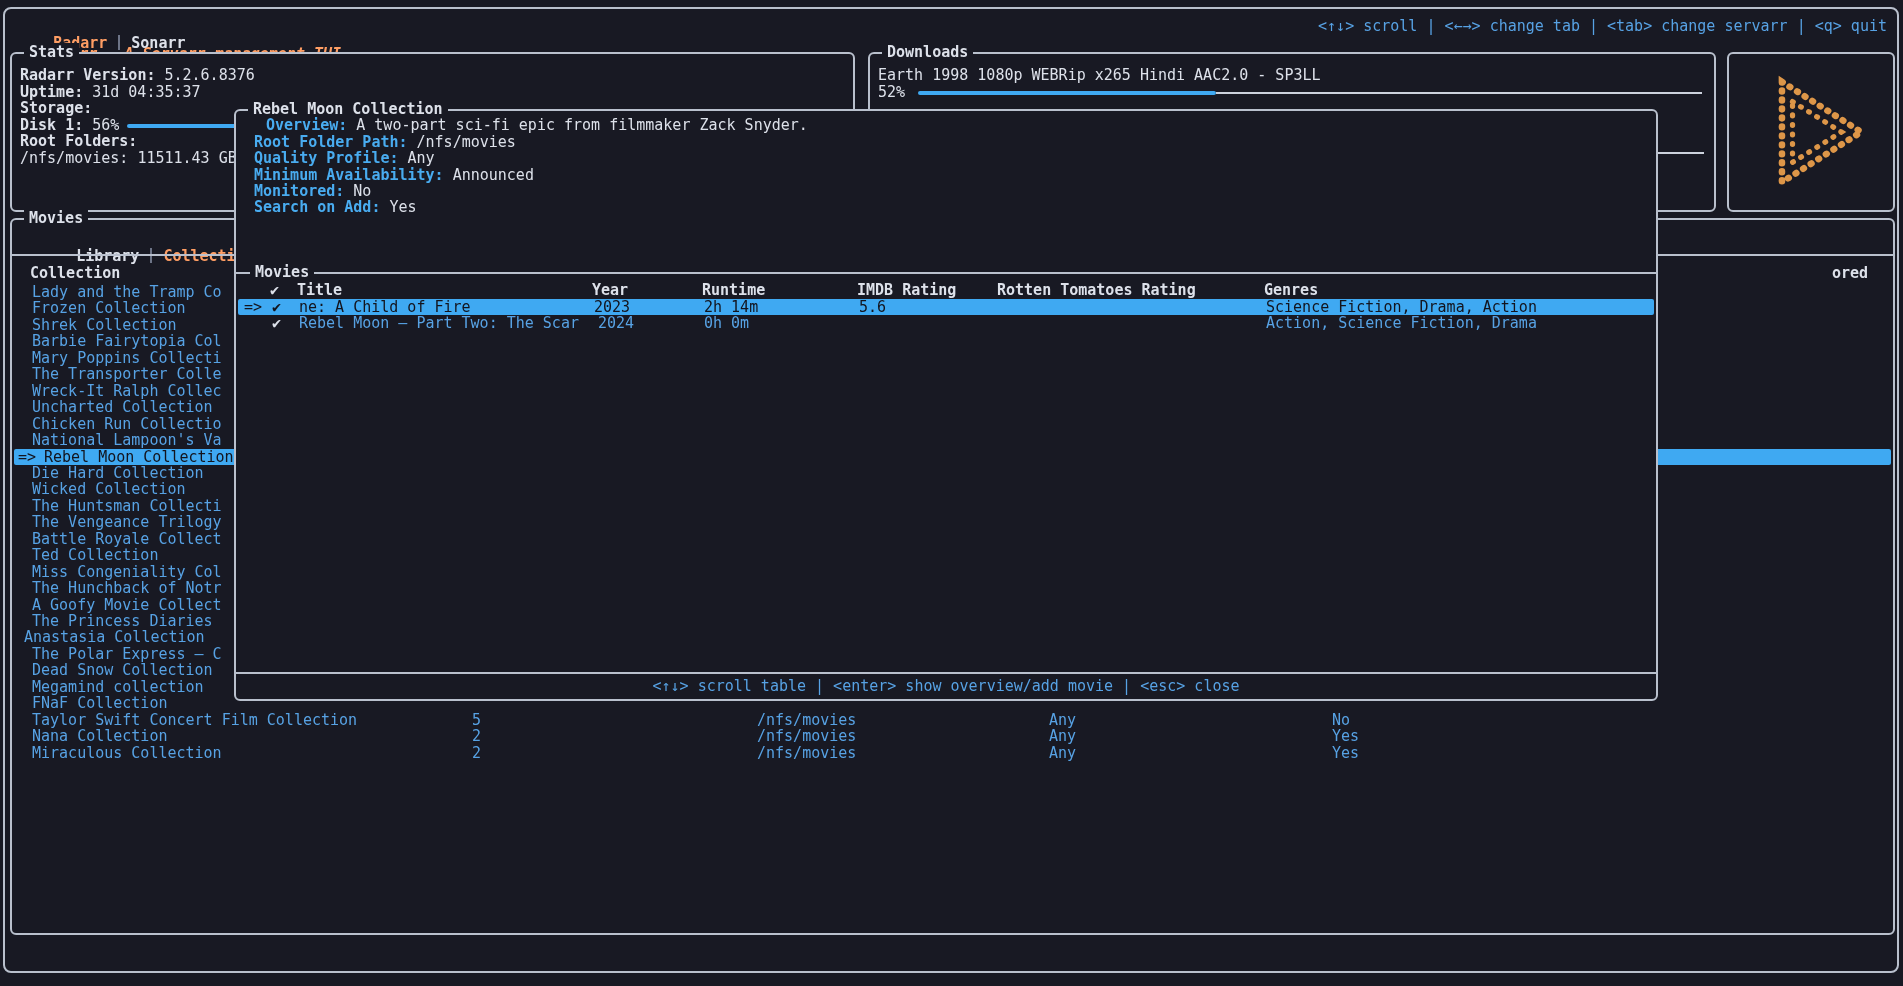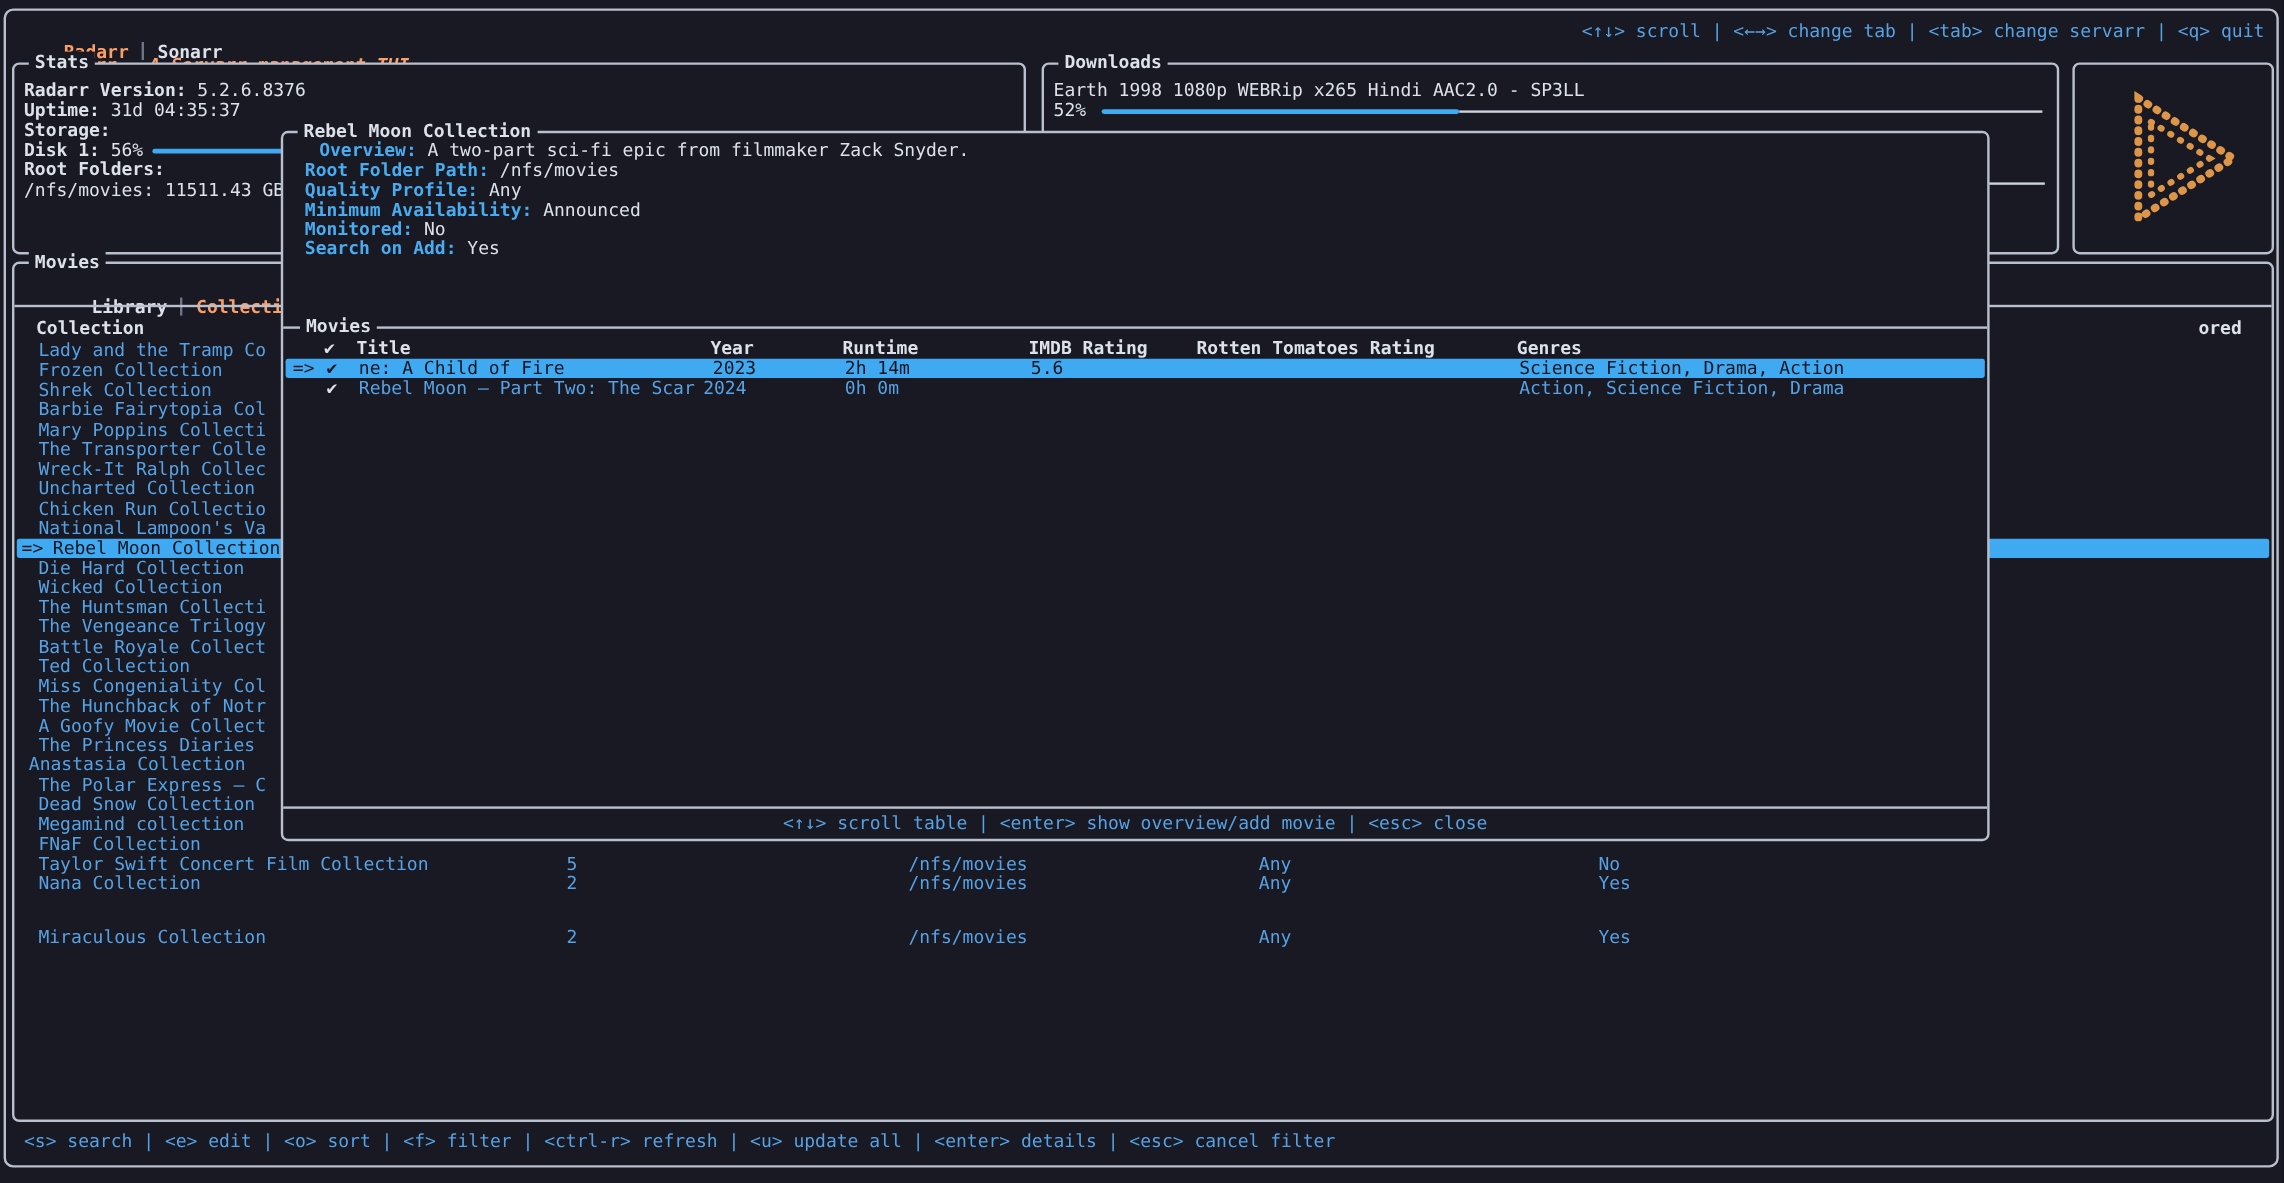--- a/index.html
+++ b/index.html
@@ -186,21 +186,21 @@
           <span class="cell" style="left: 1035px;">Any</span>
           <span class="cell" style="left: 1318px;">No</span>
         </div>
         <div class="crow" style="top: 444.15px;">
           <span class="cell" style="left: 18px;">Nana Collection</span>
           <span class="cell" style="left: 458px;">2</span>
           <span class="cell" style="left: 743px;">/nfs/movies</span>
           <span class="cell" style="left: 1035px;">Any</span>
           <span class="cell" style="left: 1318px;">Yes</span>
         </div>
-        <div class="crow" style="top: 460.6px; margin-top: 28px;">
+        <div class="crow" style="top: 460.6px;">
           <span class="cell" style="left: 18px;">Miraculous Collection</span>
           <span class="cell" style="left: 458px;">2</span>
           <span class="cell" style="left: 743px;">/nfs/movies</span>
           <span class="cell" style="left: 1035px;">Any</span>
           <span class="cell" style="left: 1318px;">Yes</span>
         </div>
       </div>
   </div>
 
   <div class="panel modal" style="left:234px;top:109px;width:1424px;height:592px">
@@ -224,24 +224,23 @@
           <span class="cell" style="left: 34px;">✔</span>
           <span class="cell" style="left: 61px;">ne: A Child of Fire</span>
           <span class="cell" style="left: 356px;">2023</span>
           <span class="cell" style="left: 466px;">2h 14m</span>
           <span class="cell" style="left: 621px; text-align: center;">5.6</span>
           <span class="cell" style="left: 1028px;">Science Fiction, Drama, Action</span>
         </div>
         <div class="mrow" style="top: 16.45px;">
           <span class="cell fgc" style="left: 34px;">✔</span>
           <span class="cell" style="left: 61px;">Rebel Moon – Part Two: The Scar</span>
-          <span class="cell" style="left: 348px;">2024</span>
+          <span class="cell" style="left: 360px;">2024</span>
           <span class="cell" style="left: 466px;">0h 0m</span>
           <span class="cell" style="left: 1028px;">Action, Science Fiction, Drama</span>
         </div>
       </div>
     <div class="hline" style="top:561px"></div>
     <div class="help-center" style="top:567px">&lt;↑↓&gt; scroll table | &lt;enter&gt; show overview/add movie | &lt;esc&gt; close</div>
   </div>
 
-  <div class="line blue" style="top:943px;left:20px">&lt;s&gt; search | &lt;e&gt; edit | &lt;o&gt; sort | &lt;f&gt; filter | &lt;ctrl-r&gt; refresh | &lt;u&gt; update all | &lt;enter&gt; details | &lt;esc&gt; cancel filter</div>
 
 </div>
 
 </body></html>

